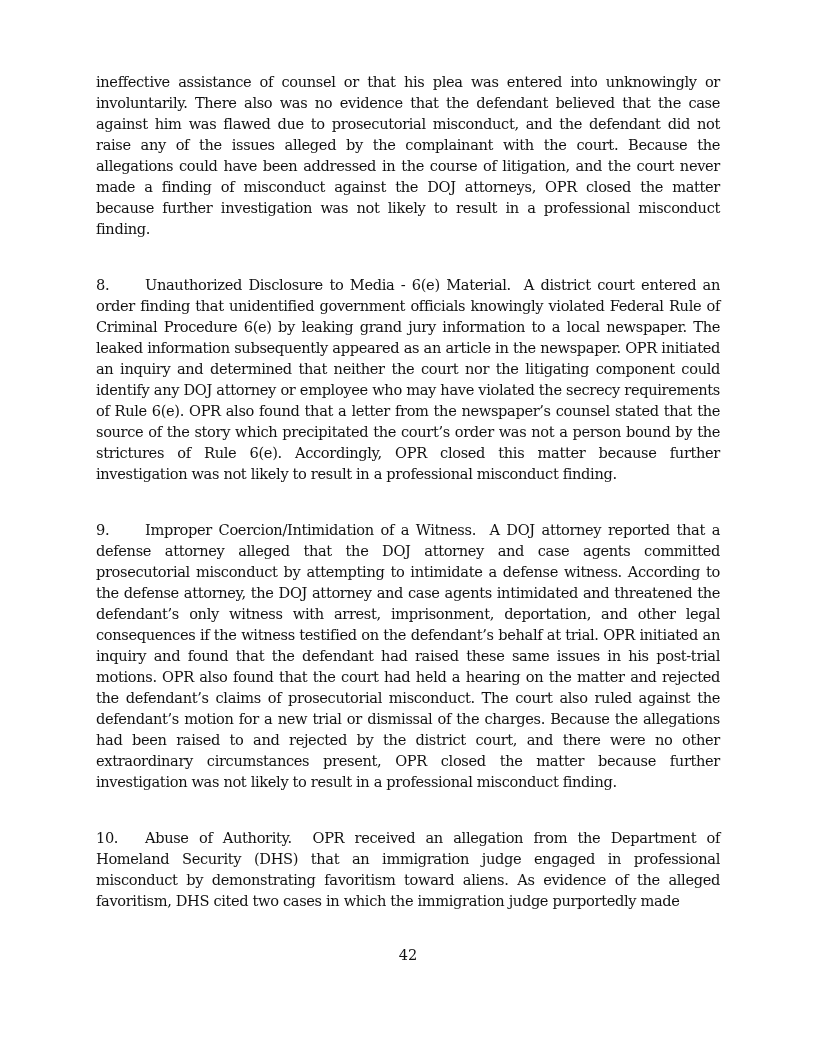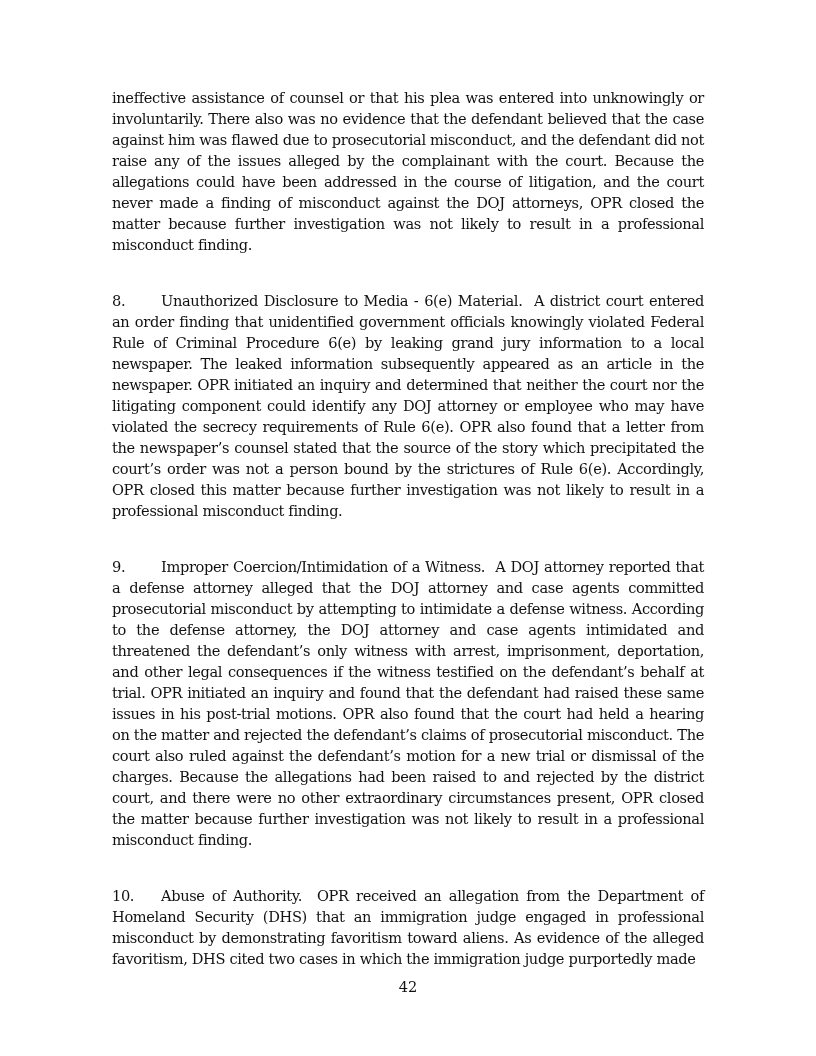--- a/index.html
+++ b/index.html
@@ -15,42 +15,42 @@
       font-family: "DejaVu Serif", "Liberation Serif", serif;
       color: #111111;
     }
     .page {
       position: absolute;
       left: 96px;
       top: 71px;
       width: 624px;
     }
     .para {
-      margin: 16px;
+      margin: 0;
       font-size: 14.6px;
       line-height: 21px;
       text-align: justify;
       text-align-last: left;
       letter-spacing: -0.35px;
       word-spacing: 0px;
     }
     .para + .para {
       margin-top: 35px;
     }
     .num {
       display: inline-block;
       width: 49px;
     }
     .heading {
     }
     .page-number {
       position: absolute;
       left: 0;
       width: 816px;
-      top: 977px;
+      top: 945px;
       text-align: center;
       font-size: 14.6px;
       line-height: 20px;
     }
   </style>
 </head>
 <body>
 
 <div class="page">
 

